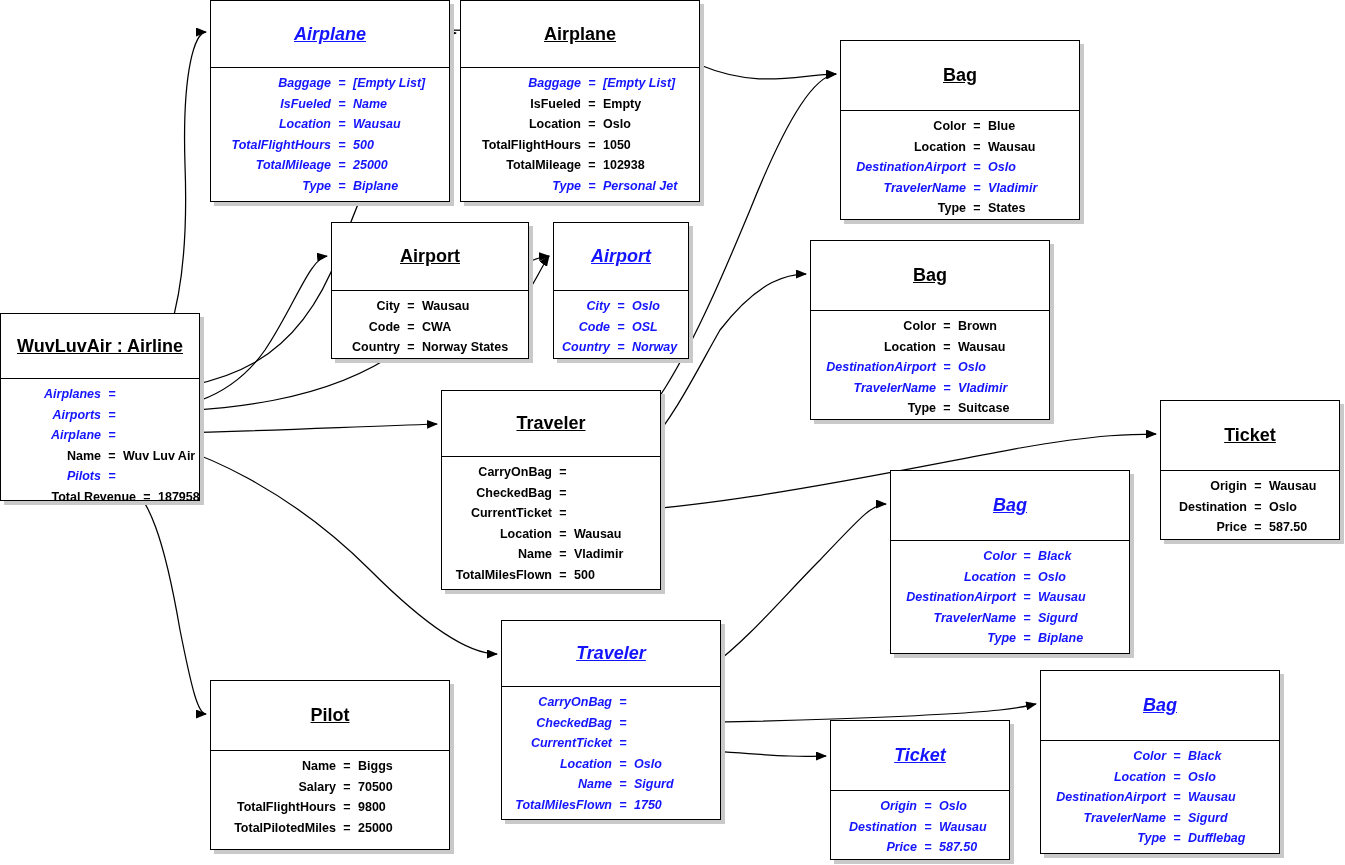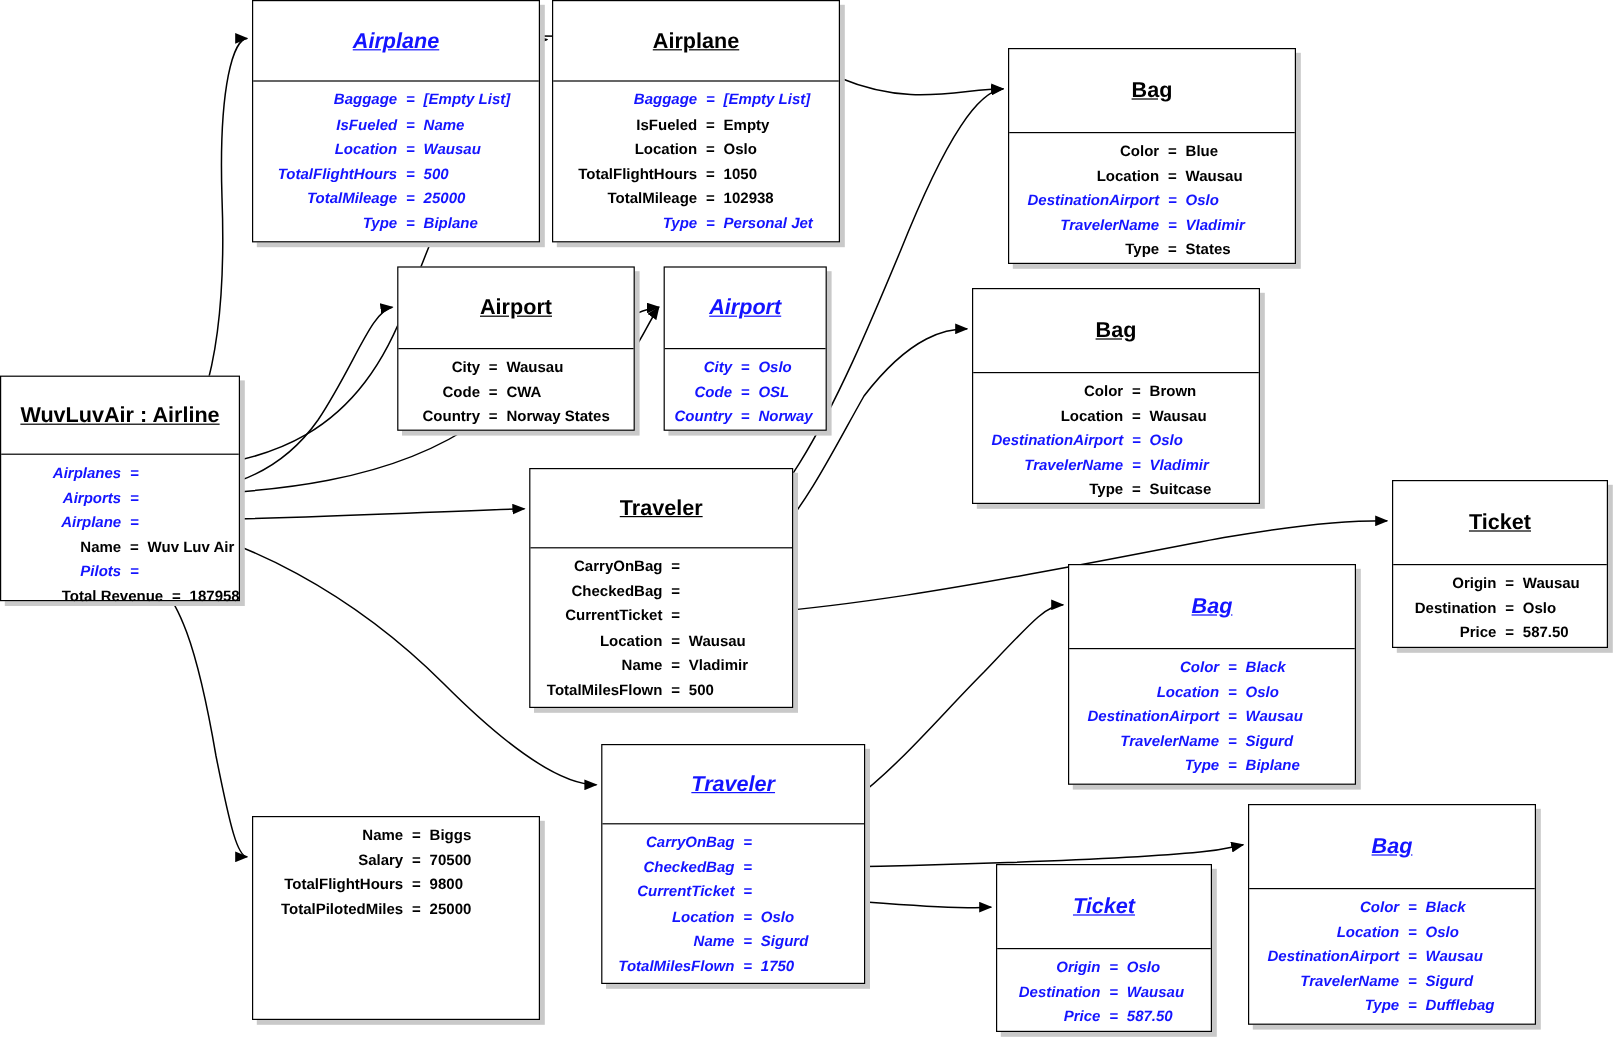--- a/index.html
+++ b/index.html
@@ -498,20 +498,23 @@
             <span class="f-val">Wausau</span>
           </div>
           <div class="field-row blue">
             <span class="f-name" style="width: 86px;">Price</span>
             <span class="f-eq">=</span>
             <span class="f-val">587.50</span>
           </div>
         </div>
       </div>
       <div class="obj-box" style="left: 210px; top: 680px; width: 240px; height: 170px;">
+        <div class="obj-header" style="height: 70px;">
+          <div class="obj-title">Pilot</div>
+        </div>
         <div class="obj-fields">
           <div class="field-row">
             <span class="f-name" style="width: 125px;">Name</span>
             <span class="f-eq">=</span>
             <span class="f-val">Biggs</span>
           </div>
           <div class="field-row">
             <span class="f-name" style="width: 125px;">Salary</span>
             <span class="f-eq">=</span>
             <span class="f-val">70500</span>

